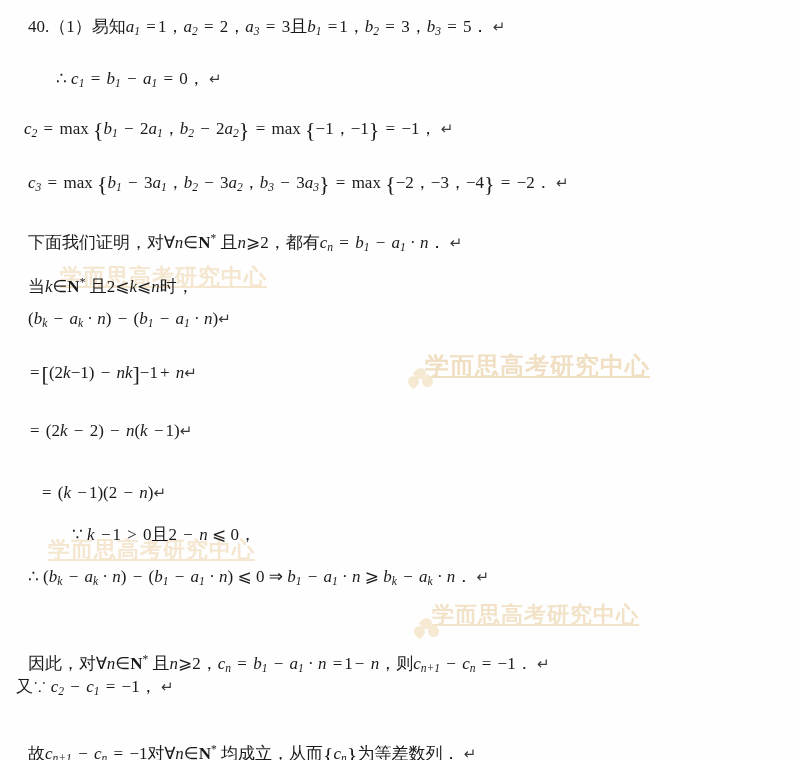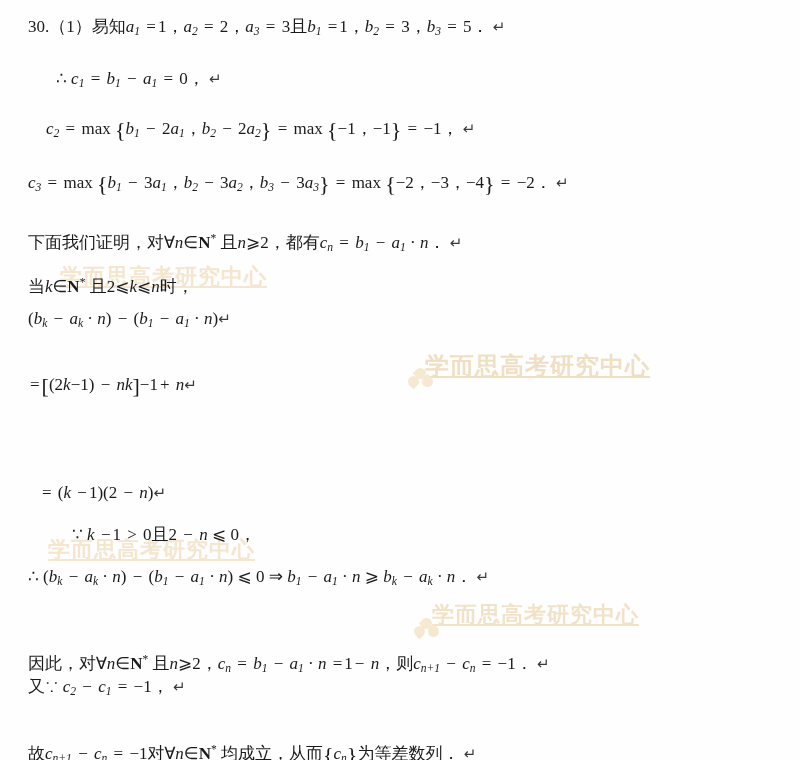--- a/index.html
+++ b/index.html
@@ -95,31 +95,31 @@
     <div class="petal" style="left:0px;  top:8px;  transform:rotate(-45deg);"></div>
     <div class="petal" style="left:14px; top:8px;  transform:rotate(135deg);"></div>
   </div>
   <div class="wm-logo l2">
     <div class="petal" style="left:7px;  top:0px;  transform:rotate(45deg);"></div>
     <div class="petal" style="left:0px;  top:8px;  transform:rotate(-45deg);"></div>
     <div class="petal" style="left:14px; top:8px;  transform:rotate(135deg);"></div>
   </div>
 
   <div class="line" style="left:28px; top:16px;">
-    <span class="cn">30.（1）</span><span class="eqbox">
+    <span class="cn">40.（1）</span><span class="eqbox">
       <span class="cn">易知</span><i class="v">a</i><sub>1</sub> <span class="op">=</span>1，<i class="v">a</i><sub>2</sub> <span class="op">=</span> 2，<i class="v">a</i><sub>3</sub> <span class="op">=</span> 3<span class="cn">且</span><i class="v">b</i><sub>1</sub> <span class="op">=</span>1，<i class="v">b</i><sub>2</sub> <span class="op">=</span> 3，<i class="v">b</i><sub>3</sub> <span class="op">=</span> 5．</span>
     <span class="ret">↵</span>
   </div>
 
   <div class="line" style="left:56px; top:68px;">
     <span class="eqbox">∴ <i class="v">c</i><sub>1</sub> <span class="op">=</span> <i class="v">b</i><sub>1</sub> <span class="op">−</span> <i class="v">a</i><sub>1</sub> <span class="op">=</span> 0，</span>
     <span class="ret">↵</span>
   </div>
 
-  <div class="line" style="left:46px; top:118px;">
+  <div class="line" style="left:24px; top:118px;">
     <span class="eqbox"><i class="v">c</i><sub>2</sub> <span class="op">=</span> max <span class="brk">{</span><i class="v">b</i><sub>1</sub> <span class="op">−</span> 2<i class="v">a</i><sub>1</sub>，<i class="v">b</i><sub>2</sub> <span class="op">−</span> 2<i class="v">a</i><sub>2</sub><span class="brk">}</span> <span class="op">=</span> max <span class="brk">{</span>−1，−1<span class="brk">}</span> <span class="op">=</span> −1，</span>
     <span class="ret">↵</span>
   </div>
 
   <div class="line" style="left:28px; top:172px;">
     <span class="eqbox"><i class="v">c</i><sub>3</sub> <span class="op">=</span> max <span class="brk">{</span><i class="v">b</i><sub>1</sub> <span class="op">−</span> 3<i class="v">a</i><sub>1</sub>，<i class="v">b</i><sub>2</sub> <span class="op">−</span> 3<i class="v">a</i><sub>2</sub>，<i class="v">b</i><sub>3</sub> <span class="op">−</span> 3<i class="v">a</i><sub>3</sub><span class="brk">}</span> <span class="op">=</span> max <span class="brk">{</span>−2，−3，−4<span class="brk">}</span> <span class="op">=</span> −2．</span>
     <span class="ret">↵</span>
   </div>
 
   <div class="line" style="left:28px; top:228px;text-align:right;">
@@ -128,44 +128,47 @@
   </div>
 
   <div class="line" style="left:28px; top:272px;">
     <span class="eqbox"><span class="cn">当</span><i class="v">k</i>∈<strong style="font-weight:700;">N</strong><sup>*</sup> <span class="cn">且</span>2⩽<i class="v">k</i>⩽<i class="v">n</i><span class="cn">时，</span></span>
   </div>
 
   <div class="line" style="left:28px; top:308px;text-align:center;">
     <span class="eqbox">(<i class="v">b</i><sub><i>k</i></sub> <span class="op">−</span> <i class="v">a</i><sub><i>k</i></sub> · <i class="v">n</i>) <span class="op">−</span> (<i class="v">b</i><sub>1</sub> <span class="op">−</span> <i class="v">a</i><sub>1</sub> · <i class="v">n</i>)</span><span class="ret">↵</span>
   </div>
 
-  <div class="line" style="left:28px; top:362px;margin-top:12px;">
+  <div class="line" style="left:28px; top:362px;">
     <span class="eqbox"><span class="op">=</span><span class="brk">[</span>(2<i class="v">k</i>−1) <span class="op">−</span> <i class="v">nk</i><span class="brk">]</span>−1<span class="op">+</span> <i class="v">n</i></span><span class="ret">↵</span>
   </div>
 
+  <div class="line" style="left:28px; top:420px;">
+    <span class="eqbox"><span class="op">=</span> (2<i class="v">k</i> <span class="op">−</span> 2) <span class="op">−</span> <i class="v">n</i>(<i class="v">k</i> <span class="op">−</span>1)</span><span class="ret">↵</span>
+  </div>
 
   <div class="line" style="left:40px; top:482px;">
     <span class="eqbox"><span class="op">=</span> (<i class="v">k</i> <span class="op">−</span>1)(2 <span class="op">−</span> <i class="v">n</i>)</span><span class="ret">↵</span>
   </div>
 
   <div class="line" style="left:28px; top:524px;margin-left:44px;">
     <span class="eqbox">∵ <i class="v">k</i> <span class="op">−</span>1 <span class="op">&gt;</span> 0<span class="cn">且</span>2 <span class="op">−</span> <i class="v">n</i> ⩽ 0，</span>
   </div>
 
   <div class="line" style="left:28px; top:566px;">
     <span class="eqbox">∴ (<i class="v">b</i><sub><i>k</i></sub> <span class="op">−</span> <i class="v">a</i><sub><i>k</i></sub> · <i class="v">n</i>) <span class="op">−</span> (<i class="v">b</i><sub>1</sub> <span class="op">−</span> <i class="v">a</i><sub>1</sub> · <i class="v">n</i>) ⩽ 0 ⇒ <i class="v">b</i><sub>1</sub> <span class="op">−</span> <i class="v">a</i><sub>1</sub> · <i class="v">n</i> ⩾ <i class="v">b</i><sub><i>k</i></sub> <span class="op">−</span> <i class="v">a</i><sub><i>k</i></sub> · <i class="v">n</i>．</span>
     <span class="ret">↵</span>
   </div>
 
   <div class="line" style="left:28px; top:649px;">
     <span class="eqbox"><span class="cn">因此，对</span>∀<i class="v">n</i>∈<strong style="font-weight:700;">N</strong><sup>*</sup> <span class="cn">且</span><i class="v">n</i>⩾2，<i class="v">c</i><sub><i>n</i></sub> <span class="op">=</span> <i class="v">b</i><sub>1</sub> <span class="op">−</span> <i class="v">a</i><sub>1</sub> · <i class="v">n</i> <span class="op">=</span>1<span class="op">−</span> <i class="v">n</i>，<span class="cn">则</span><i class="v">c</i><sub><i>n</i>+1</sub> <span class="op">−</span> <i class="v">c</i><sub><i>n</i></sub> <span class="op">=</span> −1．</span>
     <span class="ret">↵</span>
   </div>
 
-  <div class="line" style="left:28px; top:676px;">
+  <div class="line" style="left:16px; top:676px;">
     <span class="eqbox"><span class="cn">又</span>∵ <i class="v">c</i><sub>2</sub> <span class="op">−</span> <i class="v">c</i><sub>1</sub> <span class="op">=</span> −1，</span>
     <span class="ret">↵</span>
   </div>
 
   <div class="line" style="left:28px; top:728px;margin-top:11px;">
     <span class="eqbox"><span class="cn">故</span><i class="v">c</i><sub><i>n</i>+1</sub> <span class="op">−</span> <i class="v">c</i><sub><i>n</i></sub> <span class="op">=</span> −1<span class="cn">对</span>∀<i class="v">n</i>∈<strong style="font-weight:700;">N</strong><sup>*</sup> <span class="cn">均成立，从而</span><span class="brk">{</span><i class="v">c</i><sub><i>n</i></sub><span class="brk">}</span><span class="cn">为等差数列．</span></span>
     <span class="ret">↵</span>
   </div>
 
 </div>

